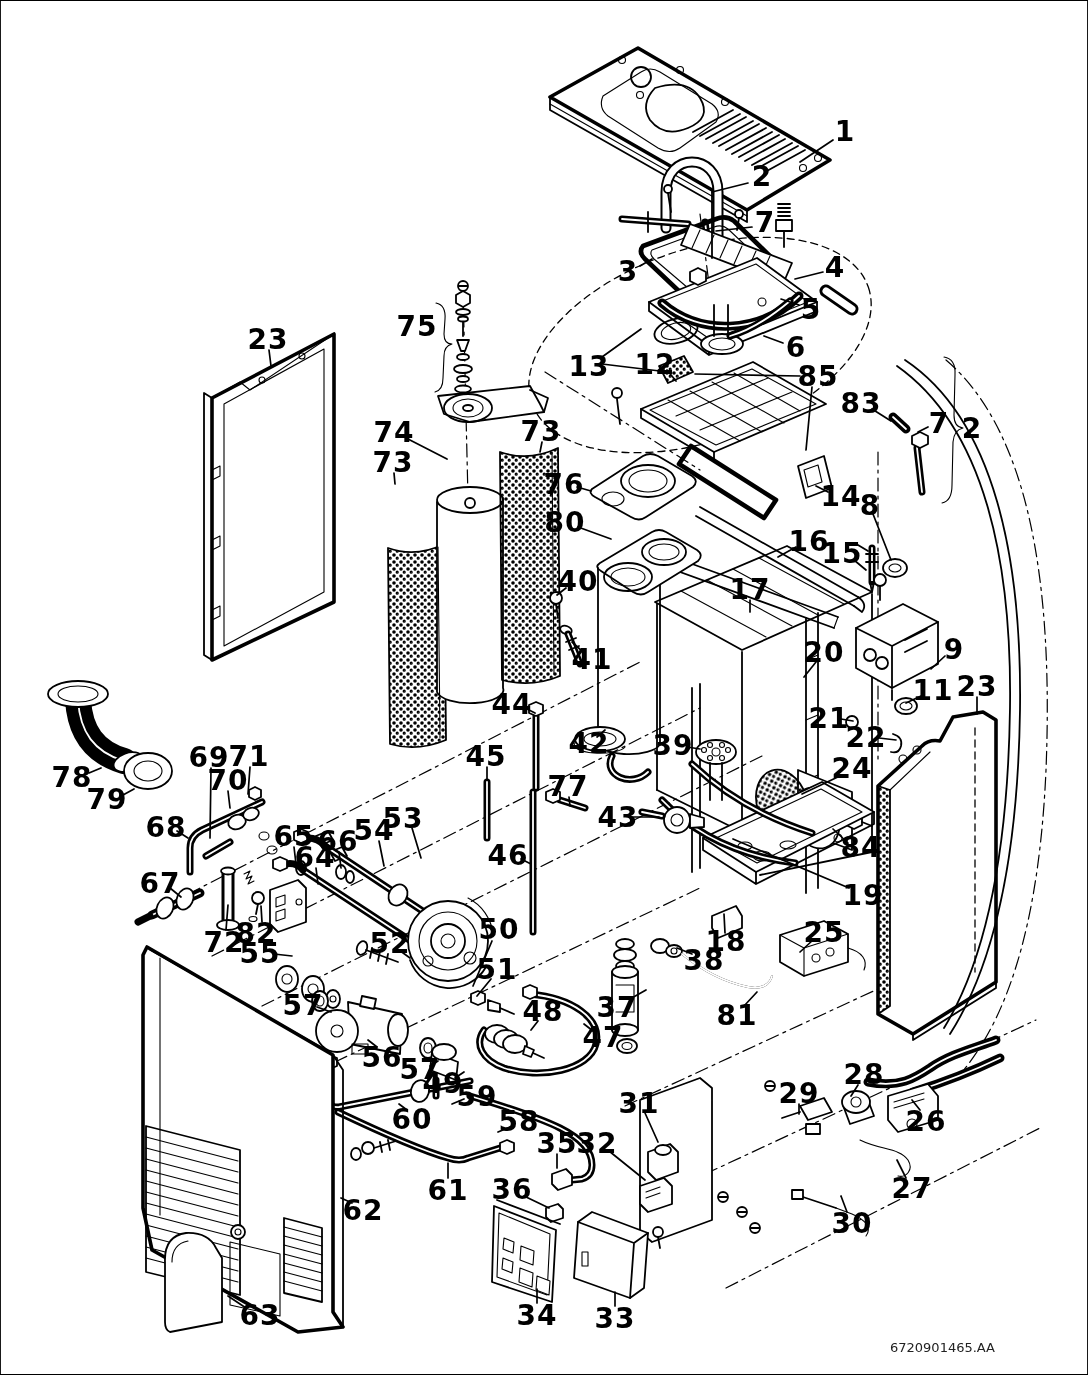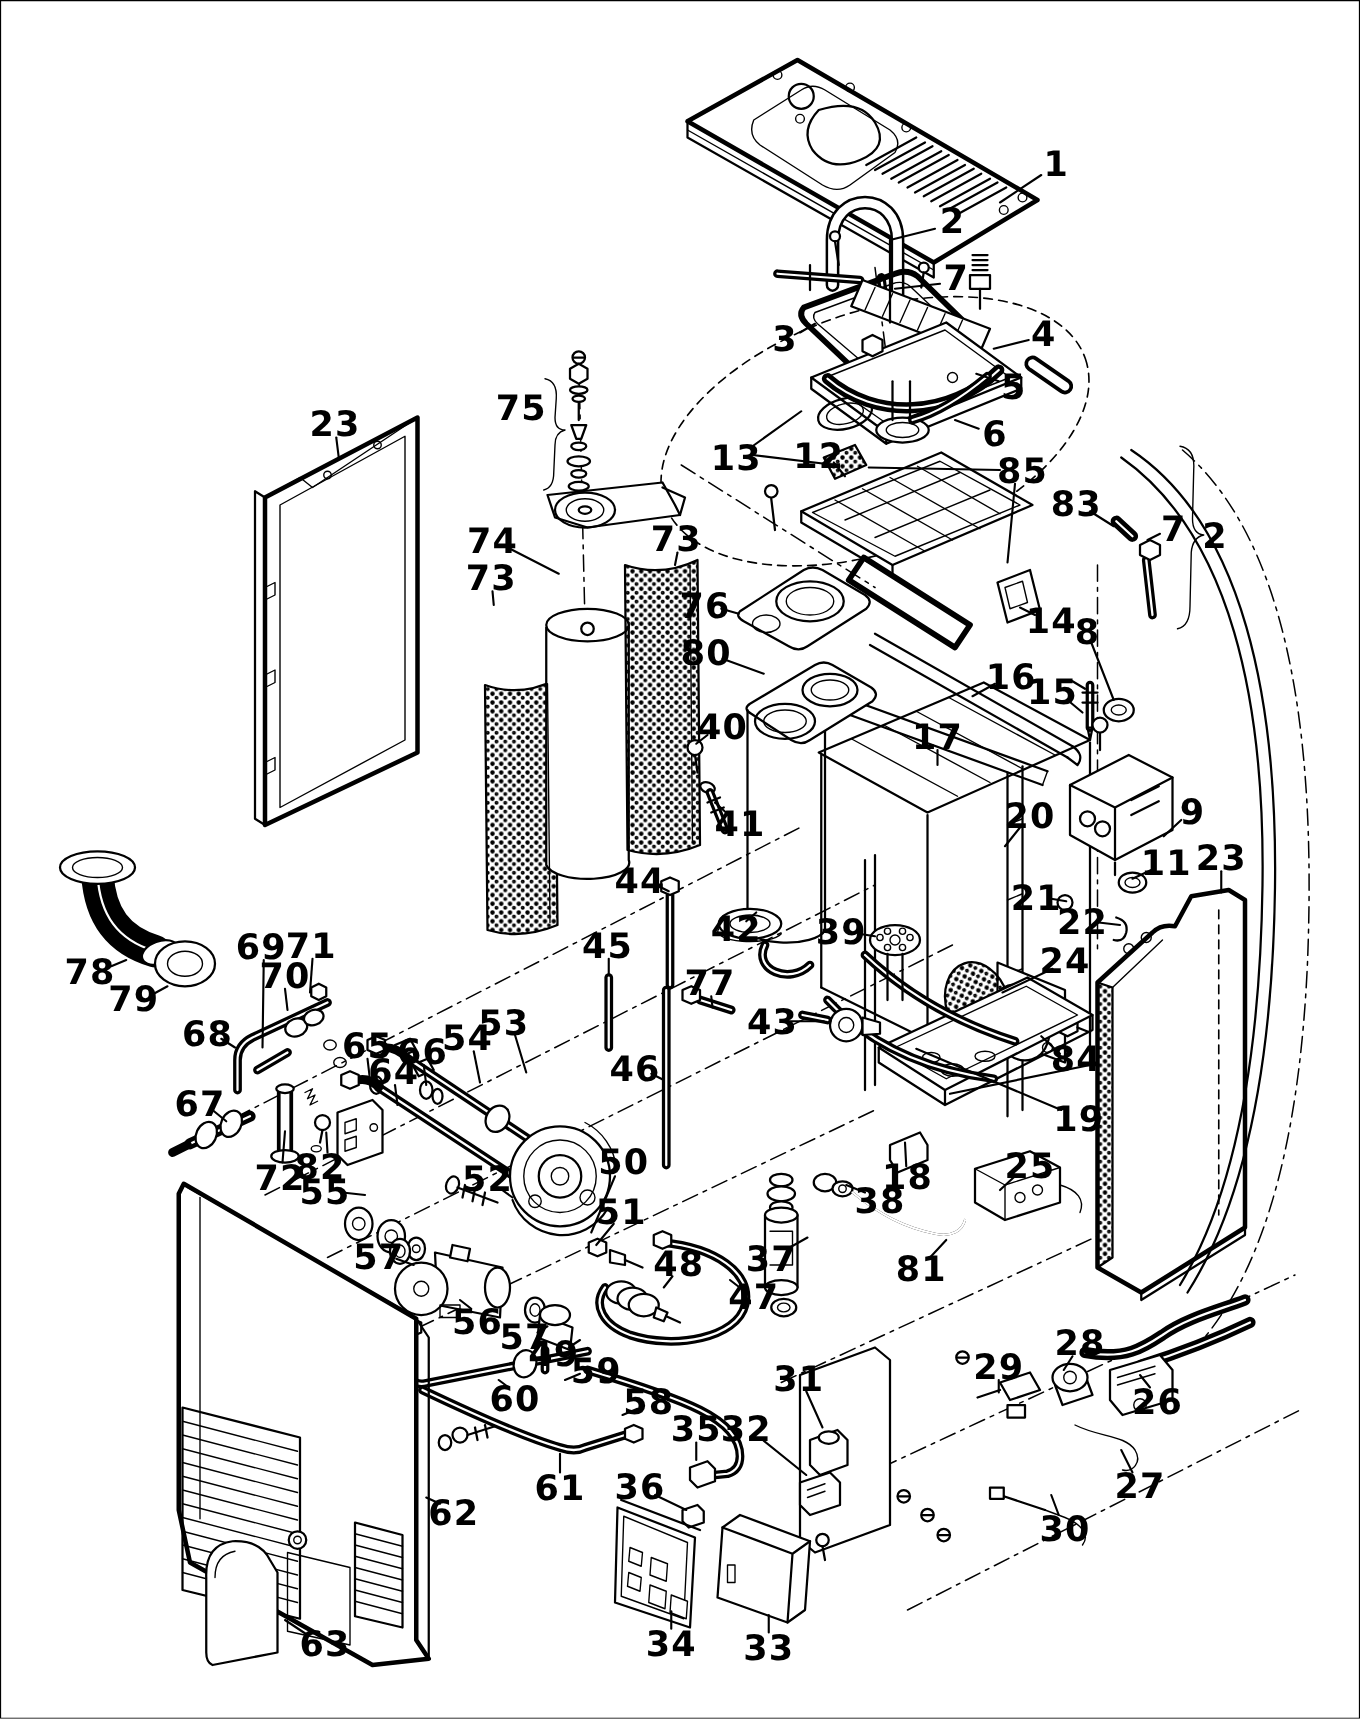--- a/index.html
+++ b/index.html
@@ -767,13 +767,14 @@
         <text x="363" y="1220" class="plabel">62</text>
         <line x1="537" y1="1303" x2="537" y2="1289" class="leader"></line>
         <text x="537" y="1325" class="plabel">34</text>
         <line x1="615" y1="1306" x2="615" y2="1292" class="leader"></line>
         <text x="615" y="1328" class="plabel">33</text>
         <line x1="246" y1="1308" x2="228" y2="1296" class="leader"></line>
         <text x="260" y="1325" class="plabel">63</text>
       </g>
 </svg>
 
+<div class="doc-number">6720901465.AA</div>
 </div>
 
 </body></html>

